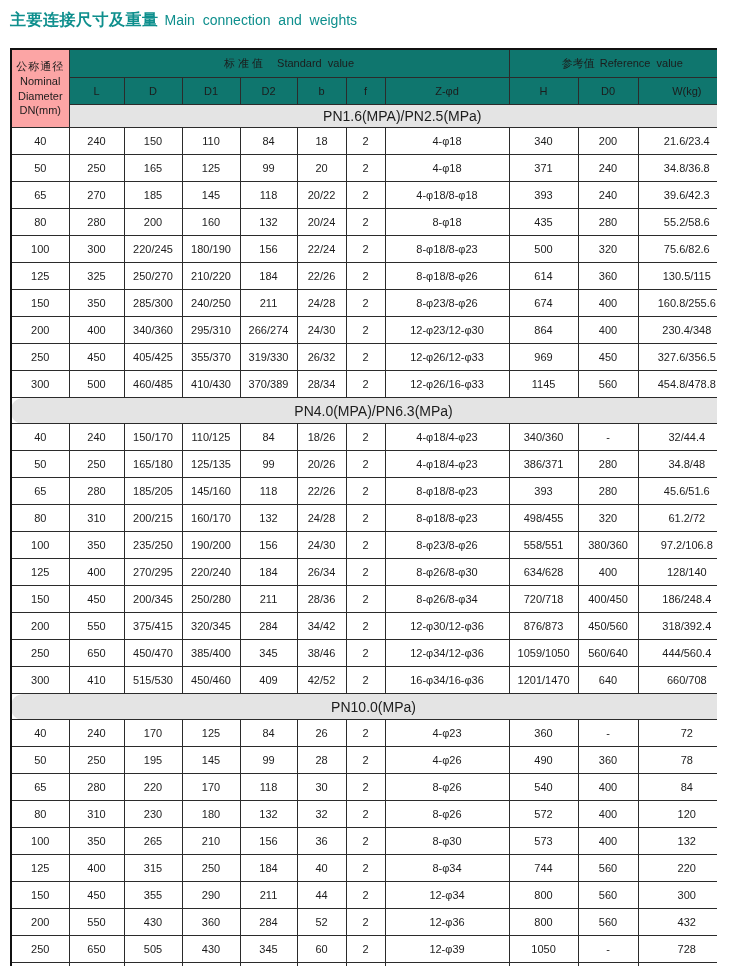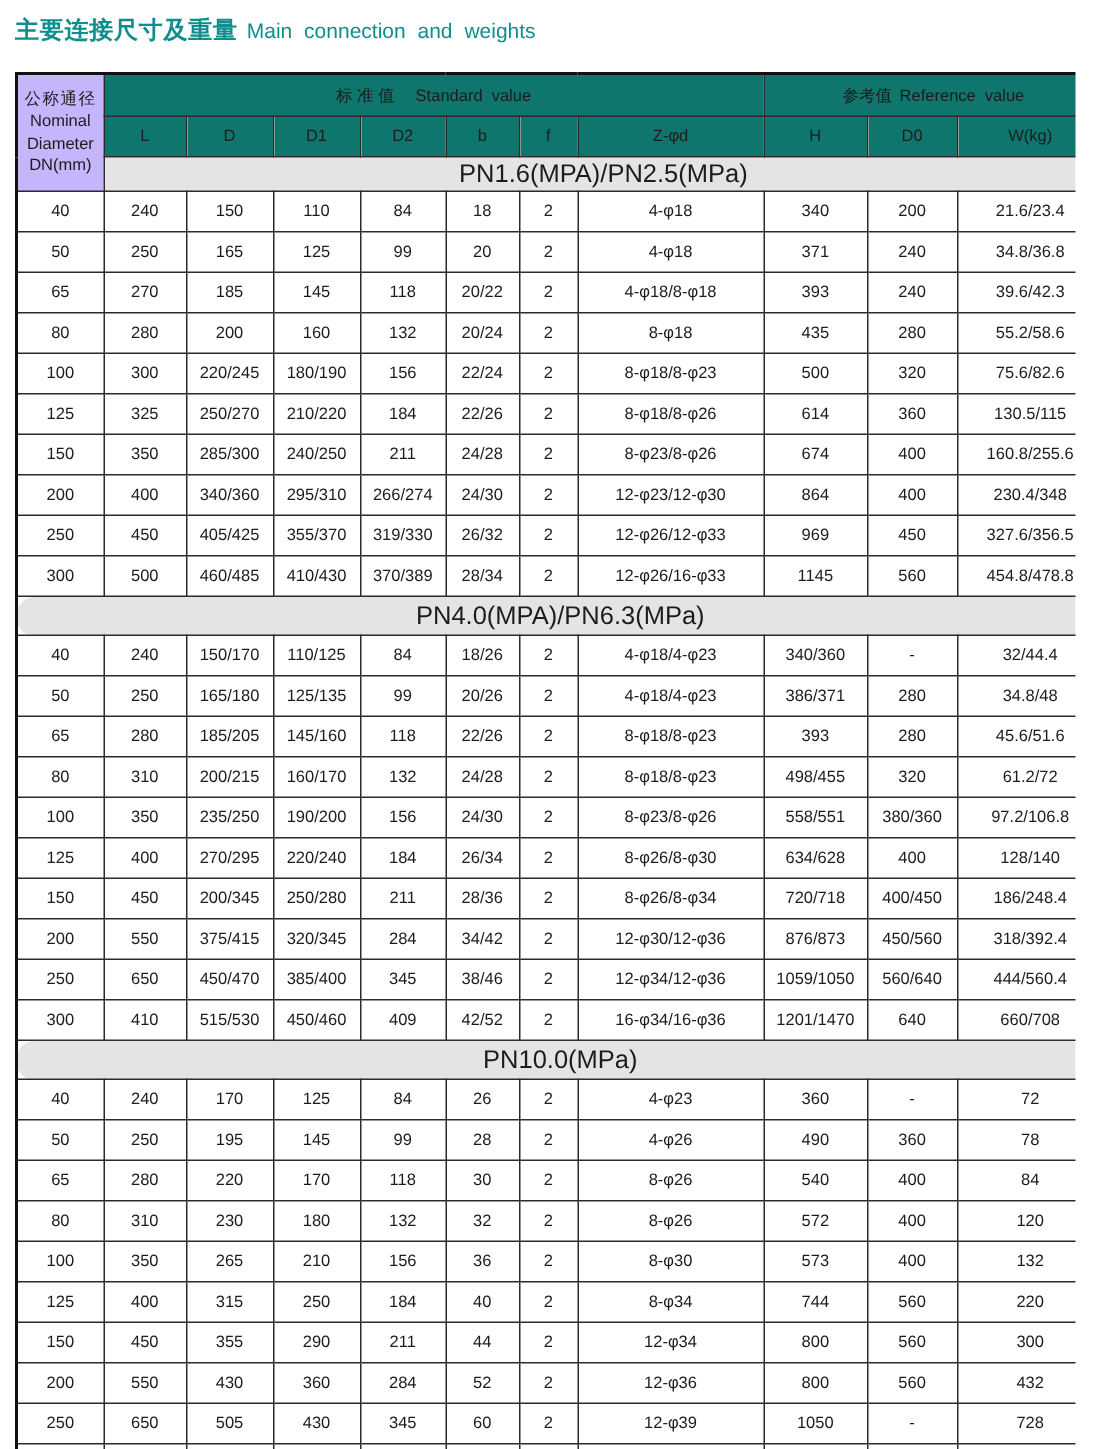--- a/index.html
+++ b/index.html
@@ -49,32 +49,32 @@
     text-align: center;
     vertical-align: middle;
     padding: 0 2px;
     font-weight: normal;
     overflow: hidden;
     white-space: nowrap;
   }
   table.spec { border: 2px solid #111111; }
   .hdr { background: #0f766e; }
   .corner-cell {
-    background: #c4b5fd;
+    background: #fca5a5;
     font-size: 11px;
     line-height: 1.35;
     white-space: normal;
   }
   .corner-cell .cn { letter-spacing: 1px; }
   .group-row td { height: 27px; }
   .cols-row td { height: 26px; }
   .band-hdr-row td { height: 22px; }
   .band {
     background: #e4e4e4;
-    font-size: 17px;
+    font-size: 14px;
     margin-left: 24px;
   }
   .group-en { margin-left: 14px; word-spacing: 3px; }
   .ref-en { margin-left: 5px; word-spacing: 3px; text-align: right; }
   tr.data-row td { height: 26px; background: #ffffff; }
   tr.band-row td { height: 25px; border-radius: 12px; }
   .phi-cell { font-size: 11px; }
 </style>
 </head>
 <body>

